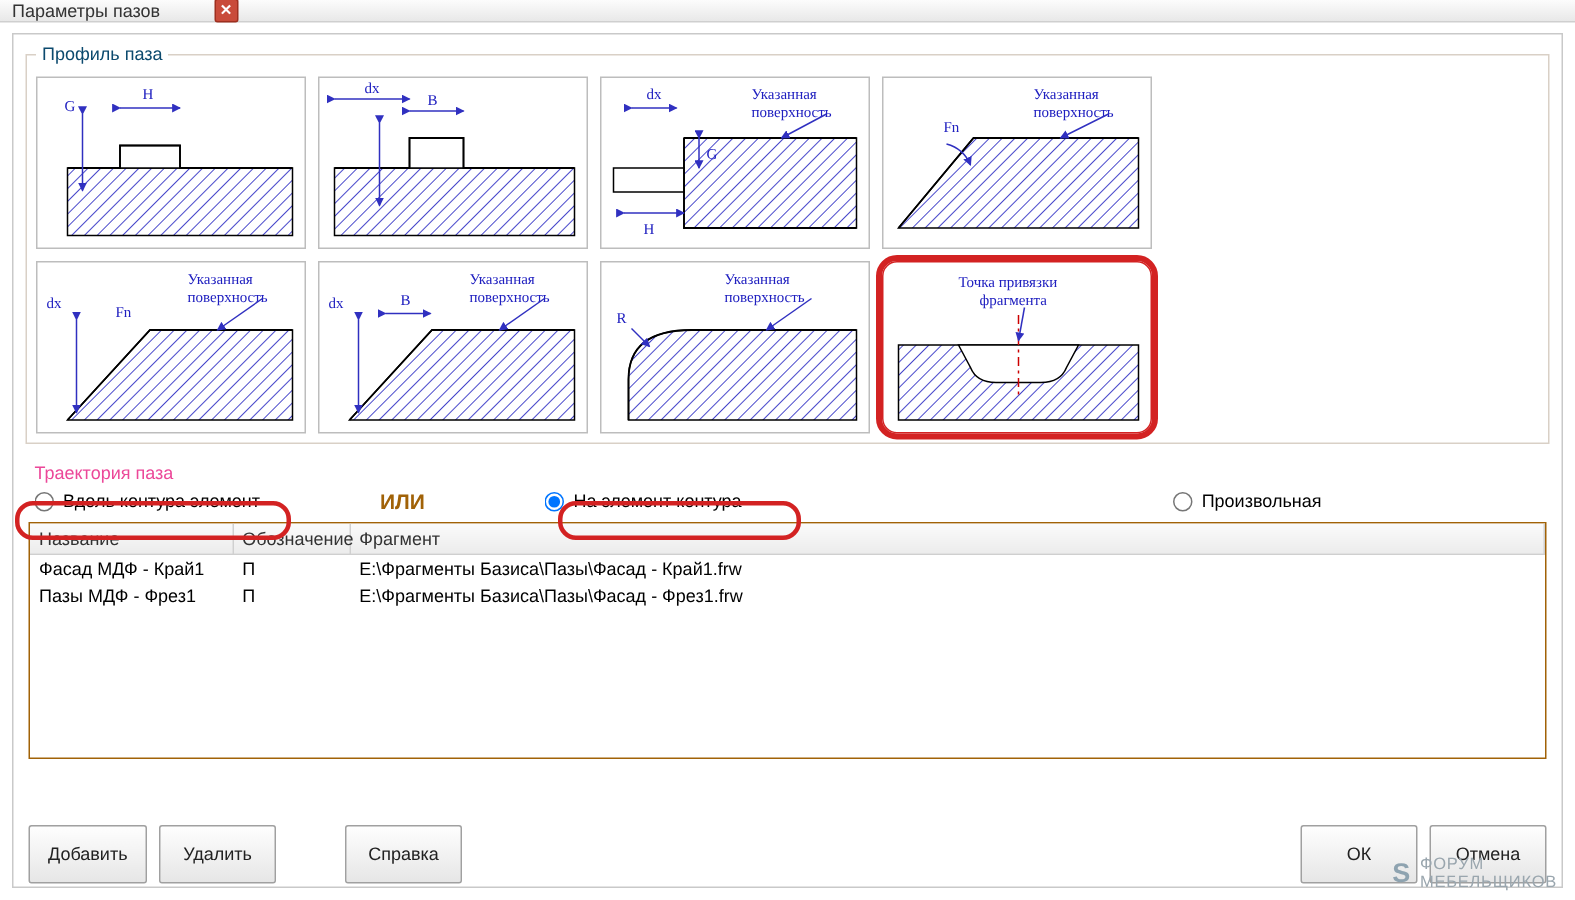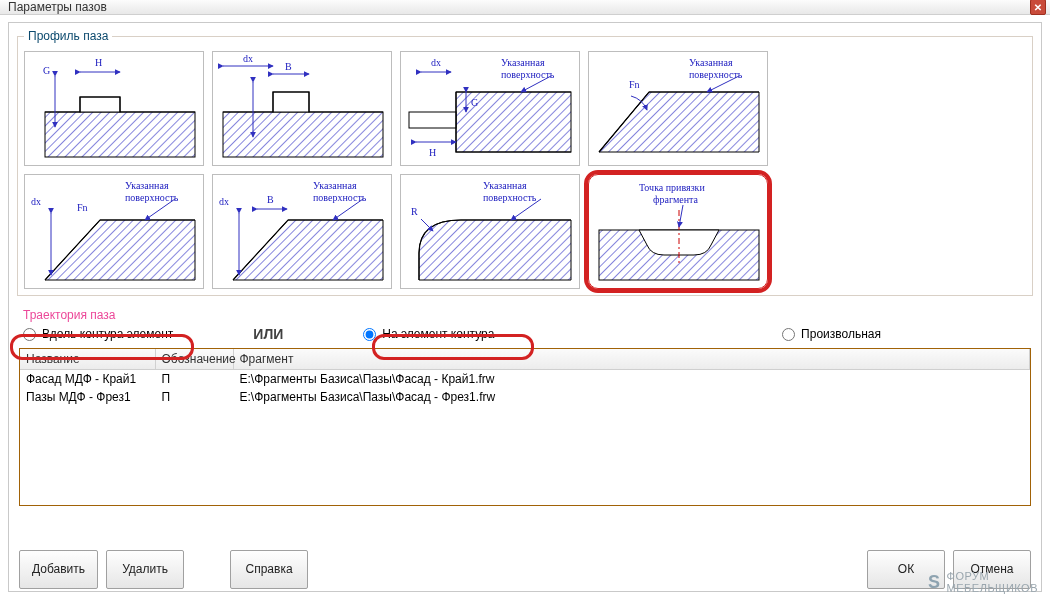--- a/index.html
+++ b/index.html
@@ -7,22 +7,23 @@
   body {
     font-family: "Segoe UI", Tahoma, Arial, sans-serif;
     font-size: 12px;
     background: #fff;
     width: 1050px; height: 600px;
     overflow: hidden;
   }
   .titlebar {
     height: 15px; background: linear-gradient(#fcfcfc,#e8e8e8);
     border-bottom: 1px solid #cfcfcf;
-    display:flex; align-items:center; justify-content:space-between;
+    display:flex; align-items:center; justify-content:flex-start;
     padding: 0 4px 0 8px;
+    gap: 36px;
   }
   .titlebar .title { color:#333; }
   .closebtn {
     width:16px; height:16px; background:#c94b3a; border:1px solid #9e2f1f;
     border-radius:2px; display:flex; align-items:center; justify-content:center;
     color:#fff; font-size:10px; font-weight:bold;
   }
   .dlg {
     position:absolute; left:8px; right:8px; top:22px; bottom:8px;
     border:1px solid #c9c9c9; background:#fff;
@@ -49,21 +50,21 @@
     margin:4px 0 6px 14px; position:relative;
   }
   .radio { display:flex; align-items:center; gap:6px; }
   .radio input { margin:0; }
   .annot {
     position:absolute; border:3px solid #d32222; border-radius:12px;
     pointer-events:none;
   }
   #annot1 { left:10px; top:334px; width:184px; height:26px; }
   #annot2 { left:372px; top:334px; width:162px; height:26px; }
-  .ili { color:#404040; font-weight:bold; font-size:14px; margin:0 40px 0 40px; }
+  .ili { color:#a16207; font-weight:bold; font-size:14px; margin:0 40px 0 40px; }
   .grid {
     margin:4px 10px 0 10px; border:1px solid #a16207; height:158px;
     overflow:auto; background:#fff;
   }
   .grid table { border-collapse:collapse; width:100%; table-layout:fixed; }
   .grid th {
     text-align:left; font-weight:normal; background:linear-gradient(#fbfbfb,#ececec);
     border-right:1px solid #d0d0d0; border-bottom:1px solid #cfcfcf;
     padding:3px 6px; color:#333;
   }

